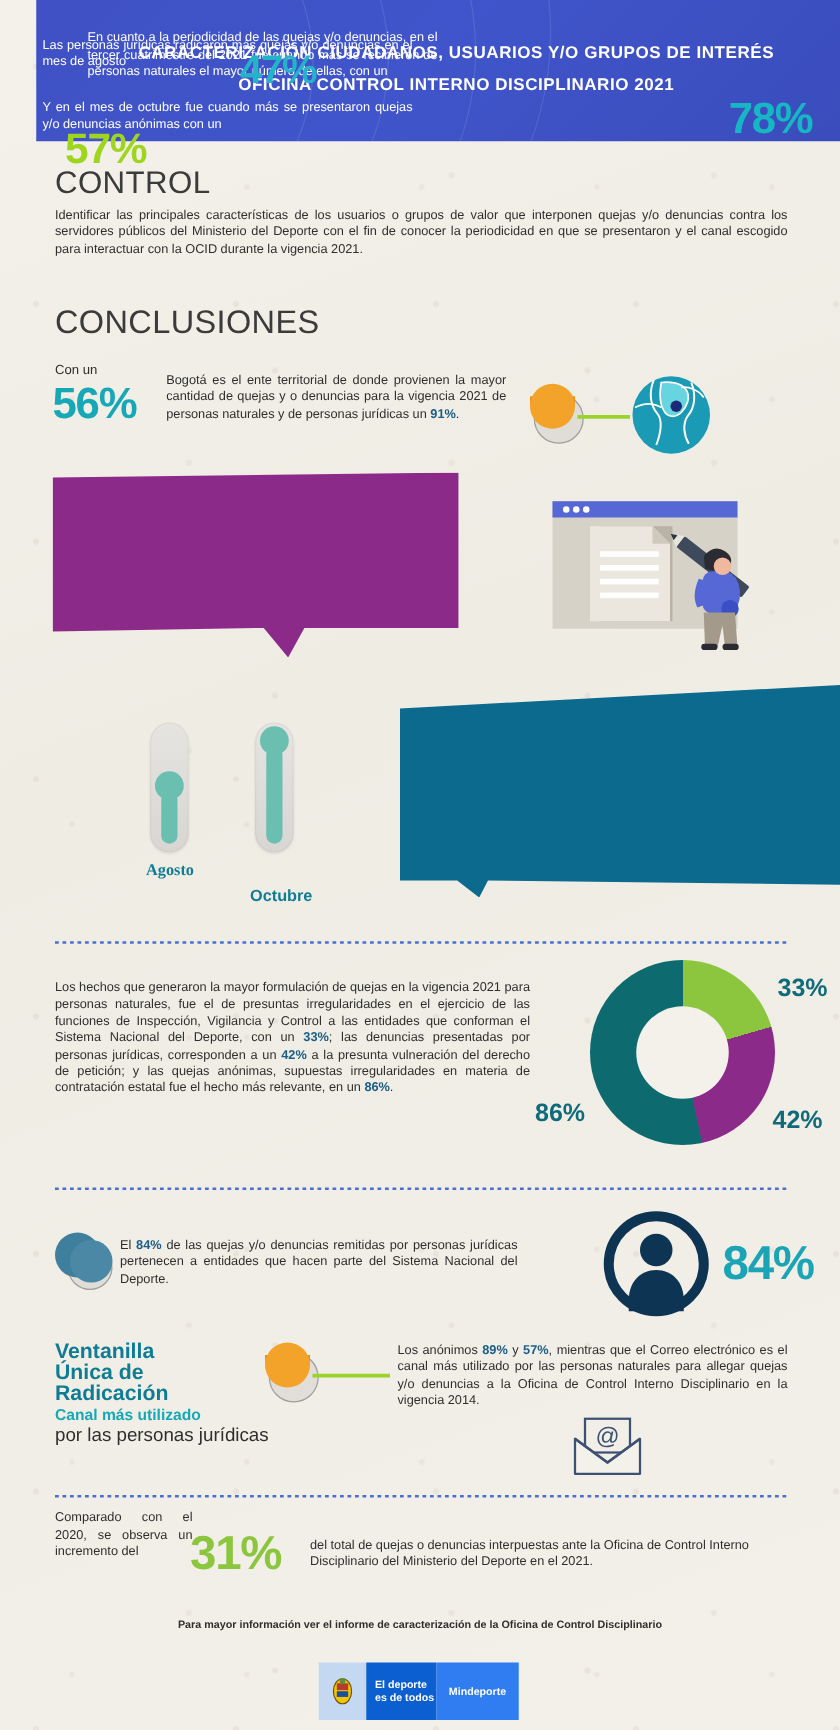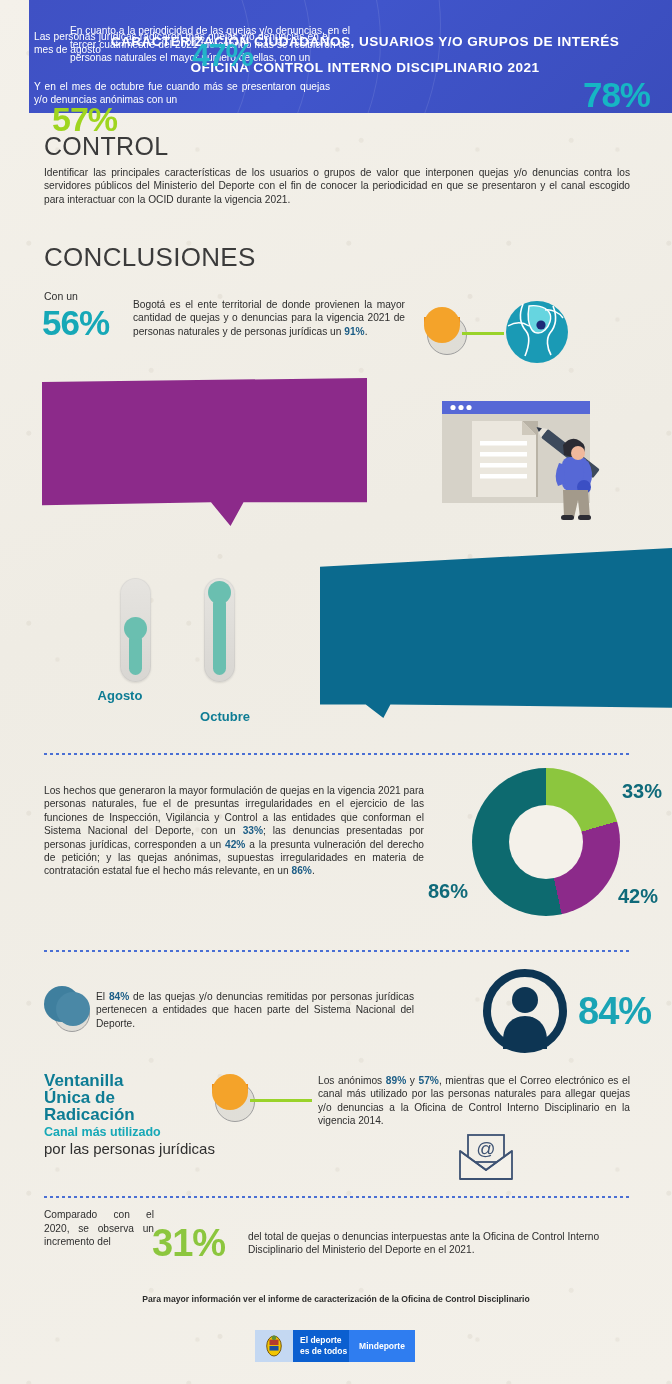--- a/index.html
+++ b/index.html
@@ -91,21 +91,21 @@
 
   
   .thermo{position:absolute;width:31px;height:104px;border-radius:16px;
     background:linear-gradient(180deg,#e6e4e0 0%,#d8d6d2 100%);
     box-shadow:inset 0 0 0 1px rgba(0,0,0,.04), 0 1px 2px rgba(0,0,0,.10);}
   .thermo .fill{position:absolute;left:9px;width:13px;bottom:7px;background:#6abfb0;border-radius:7px;}
   .thermo .bulb{position:absolute;left:4px;width:23px;height:23px;border-radius:50%;background:#6abfb0;}
   .thermo-lbl{position:absolute;color:#0e7c94;font-size:13px;font-weight:bold;text-align:center;}
   #thermo-ago{left:120px;top:578px;}
   #thermo-oct{left:204px;top:578px;}
-  #lbl-ago{left:72px;top:688px;width:96px;}
+  #lbl-ago{left:88px;top:688px;width:96px;font-family:Liberation Serif, serif;}
   #lbl-oct{left:170px;top:688px;width:110px;margin-top:21px;}
 
   
   .divider{position:absolute;height:2px;left:44px;width:586px;
     background-image:linear-gradient(to right,#4a6fd4 0 3px, transparent 3px 6px);
     background-size:6px 2px;background-repeat:repeat-x;}
   #div1{top:753px;}
   #div2{top:950px;}
   #div3{top:1196px;}
 
@@ -139,21 +139,21 @@
   #mail-icon{position:absolute;left:455px;top:1131px;width:62px;height:52px;}
 
   
   #cmp-text{left:44px;top:1208px;width:110px;font-size:10.2px;line-height:13.6px;}
   #pct31{position:absolute;left:152px;top:1222px;font-size:38px;font-weight:bold;color:#8cc63e;letter-spacing:-1px;}
   #final-text{left:248px;top:1230px;width:382px;text-align:left;}
 
   
   #footer-note{position:absolute;left:0;right:0;top:1294px;text-align:center;
     font-size:8.6px;font-weight:bold;color:#2e2e2e;}
-  #logo{position:absolute;left:255px;top:1330px;width:160px;height:32px;display:flex;}
+  #logo{position:absolute;left:255px;top:1330px;width:160px;height:46px;display:flex;}
   #logo .crest{width:38px;background:#c4d8f2;display:flex;align-items:center;justify-content:center;}
   #logo .mid{flex:1;background:#0b5fd0;color:#fff;font-size:8.5px;font-weight:bold;line-height:11px;
     display:flex;flex-direction:column;justify-content:center;padding-left:7px;box-sizing:border-box;}
   #logo .right{width:66px;background:#2f7df0;color:#fff;font-size:8.5px;font-weight:bold;
     display:flex;align-items:center;justify-content:center;}
 </style>
 </head>
 <body>
 
 <div class="page">

